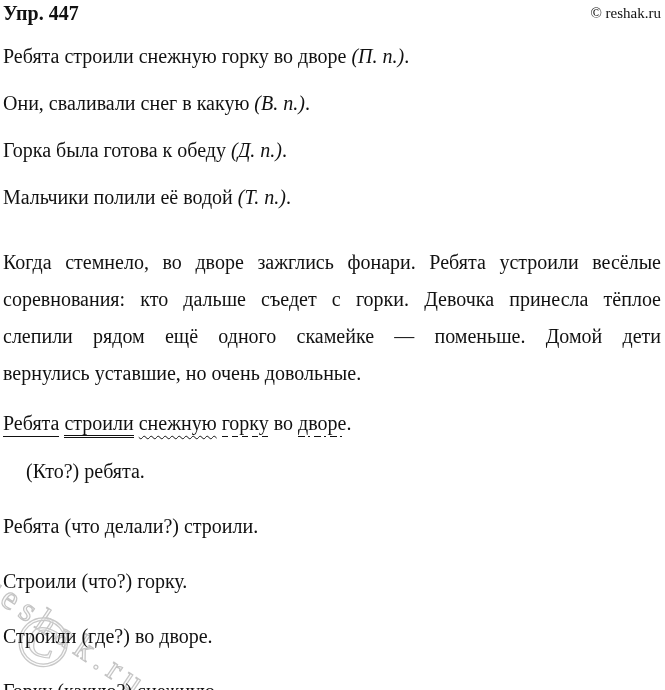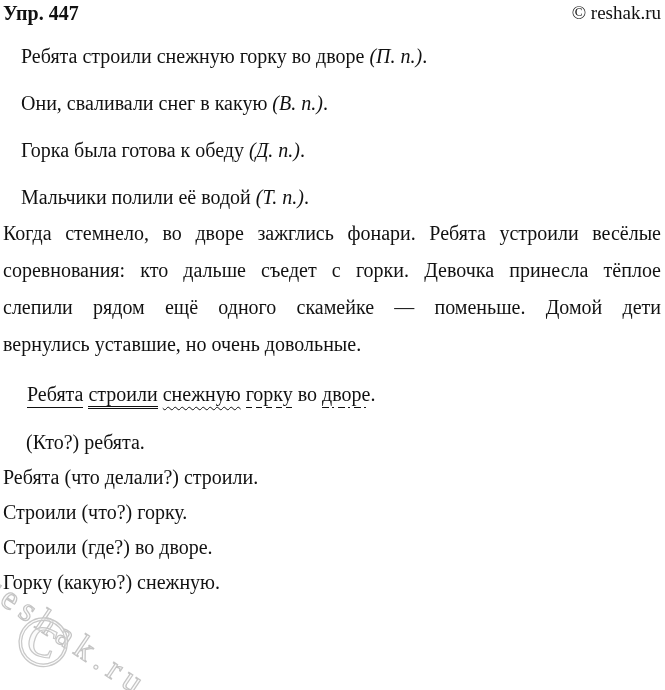--- a/index.html
+++ b/index.html
@@ -10,48 +10,48 @@
     font-family: "Liberation Serif", "DejaVu Serif", serif;
     font-size: 20px;
     overflow: hidden;
     position: relative;
   }
   .content { position: relative; z-index: 1; padding: 0 4px 0 3px; }
 
   
   .header { display: flex; justify-content: space-between; align-items: flex-end; padding-top: 2px; }
   .exercise { font-weight: bold; font-size: 20px; line-height: 22px; }
-  .copyright { font-size: 19px; line-height: 22px; }
+  .copyright { font-size: 15px; line-height: 22px; }
 
   
-  .case-line { line-height: 23px; margin-top: 24px; white-space: nowrap; margin-left: 18px; }
+  .case-line { line-height: 23px; margin-top: 24px; white-space: nowrap; }
   .case-line.first { margin-top: 21px; }
   .case-label { font-style: italic; }
 
   
-  .para { margin-top: 6px; line-height: 37px; }
+  .para { margin-top: 35px; line-height: 37px; }
   .para-line { text-align: justify; text-align-last: justify; }
   .para-line.last { text-align: left; text-align-last: left; }
 
   
-  .parsed { margin-top: 20px; line-height: 23px; padding-bottom: 5px; white-space: nowrap; margin-left: 24px; }
+  .parsed { margin-top: 20px; line-height: 23px; padding-bottom: 5px; white-space: nowrap; }
   .parsed span { display: inline; }
   .u-solid   { border-bottom: 1px solid #111; padding-bottom: 2px; }
   .u-double  { border-bottom: 3px double #111; padding-bottom: 1px; }
   .u-wavy    { text-decoration-line: underline; text-decoration-style: wavy;
                text-decoration-thickness: 1px; text-underline-offset: 5px; }
   .u-dashed  { background-image: repeating-linear-gradient(to right, #111 0 6px, transparent 6px 10px);
                background-repeat: no-repeat; background-position: left bottom;
                background-size: 100% 1px; padding-bottom: 3px; }
   .u-dashdot { background-image: repeating-linear-gradient(to right, #111 0 7px, transparent 7px 10px, #111 10px 12px, transparent 12px 16px);
                background-repeat: no-repeat; background-position: left bottom;
                background-size: 100% 1px; padding-bottom: 3px; }
 
   
-  .qa-line { line-height: 23px; margin-top: 12px; white-space: nowrap; }
+  .qa-line { line-height: 23px; margin-top: 32px; white-space: nowrap; }
   .qa-line.first { margin-top: 20px; margin-left: 23px; }
 
   
   .watermark { position: absolute; z-index: 0; pointer-events: none; }
   .wm-text {
     left: 0px; top: 568px;
     transform: rotate(34deg); transform-origin: left top;
     font-size: 34px; letter-spacing: 7px;
     color: rgba(245,245,245,0.5);
     -webkit-text-stroke: 1.2px #c4c4c4;

